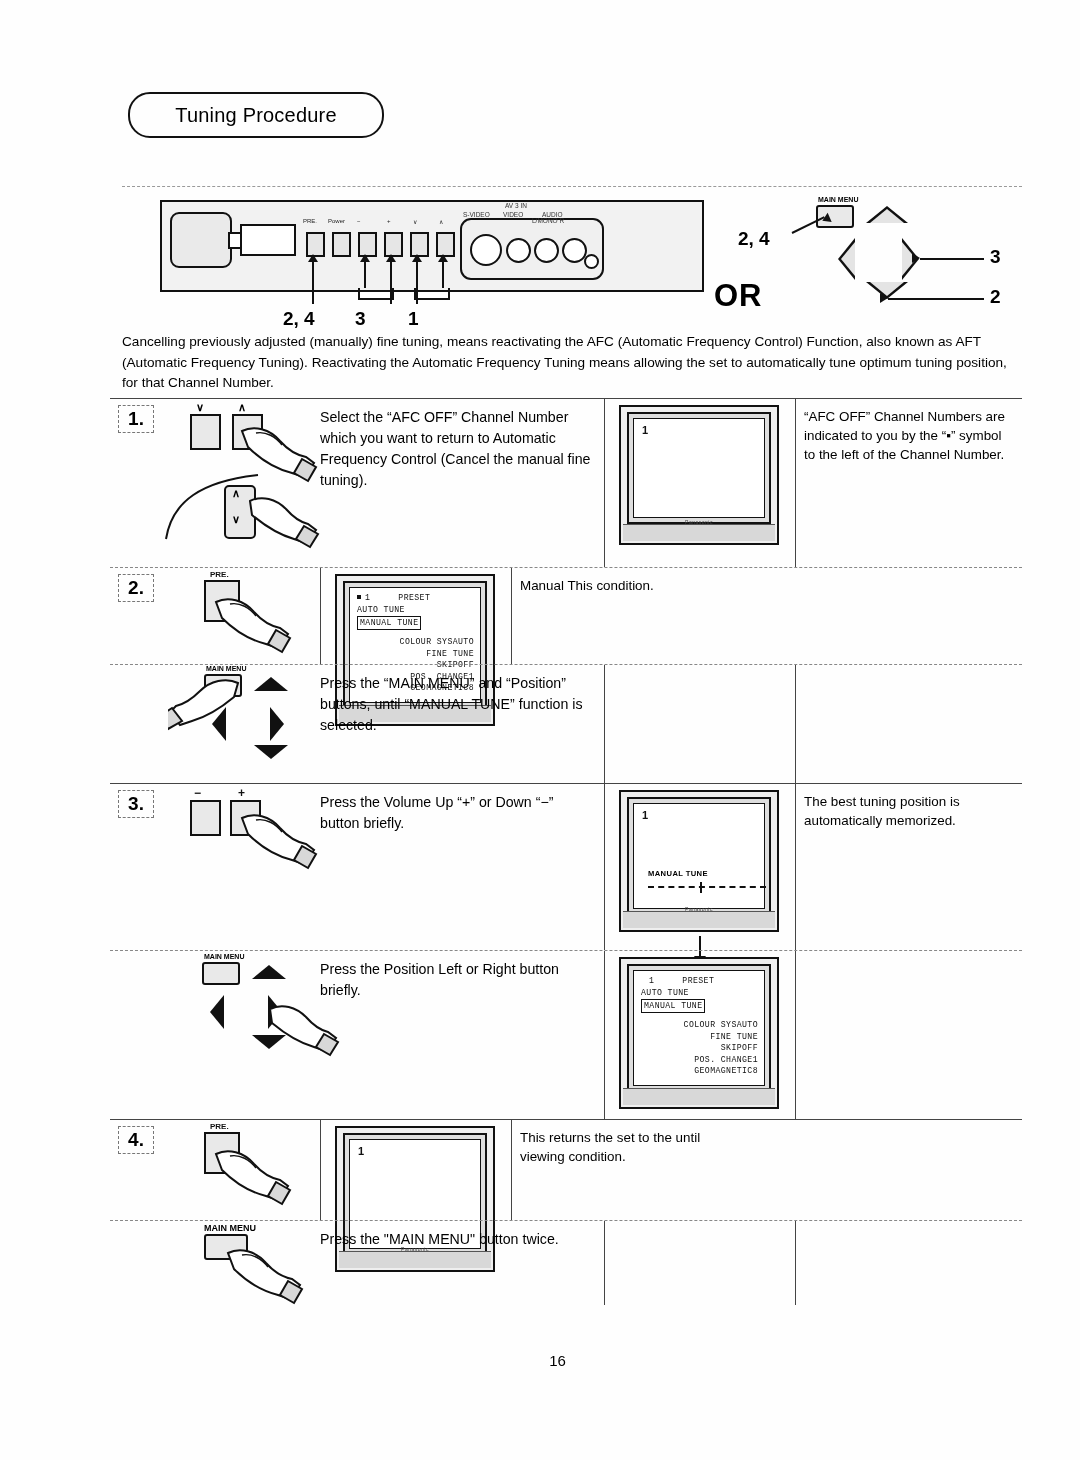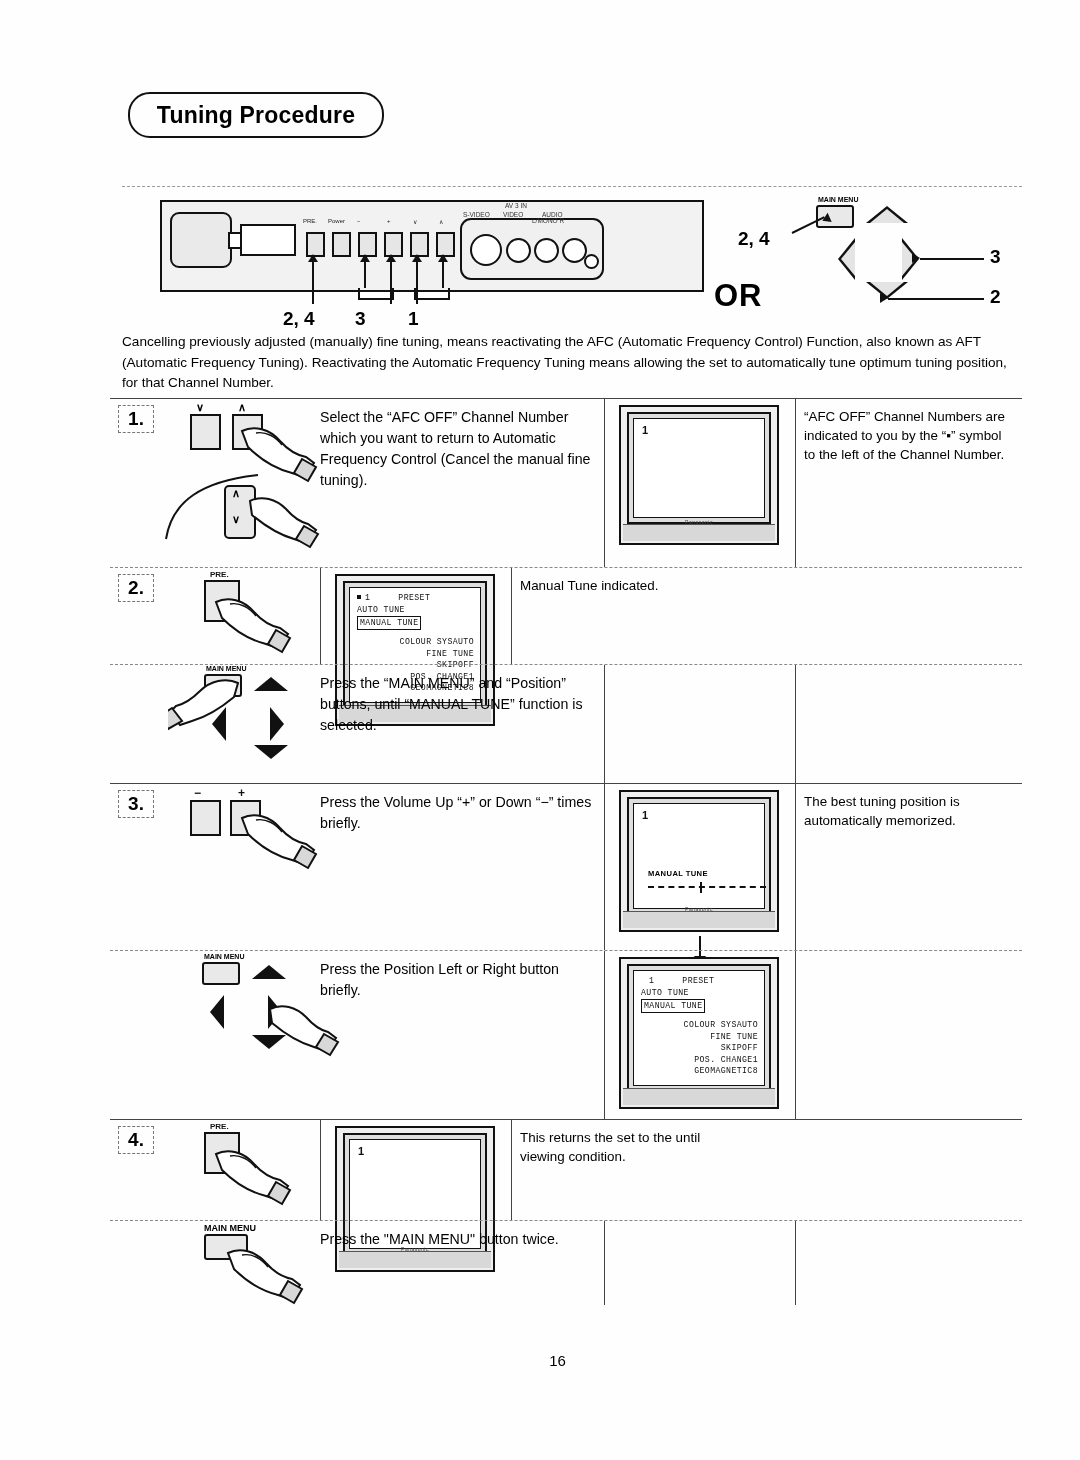--- a/index.html
+++ b/index.html
@@ -24,21 +24,21 @@
   
   .hdr-badge {
     position: absolute;
     left: 128px; top: 92px;
     width: 252px; height: 42px;
     border: 2px solid #111;
     border-radius: 22px;
     display: flex; align-items: center; justify-content: center;
   }
   .hdr-badge span {
-    font-size: 23px; font-weight: bold; letter-spacing: .2px;
+    font-size: 20px; font-weight: normal; letter-spacing: .2px;
   }
   .hdr-title {
     position: absolute;
     left: 137px; top: 142px;
     font-size: 26px; font-weight: bold;
     letter-spacing: .2px;
   }
   .rule-top {
     position: absolute;
     left: 122px; top: 186px; width: 900px;
@@ -547,21 +547,21 @@
                 <div class="osd-row">
                   <span>GEOMAGNETIC</span>
                   <span>8</span>
                 </div>
               </div>
             </div>
           </div>
           <div class="tv-base"></div>
         </div>
       </div>
-      <div class="col-note">Manual Tune indicated.</div>
+      <div class="col-note">Manual This condition.</div>
     </div>
 
     <div class="row" style="min-height:118px;">
       <div class="col-num"></div>
       <div class="col-art">
         <div class="mm-lbl" style="left:44px; top:0px;">MAIN MENU</div>
         <div class="mm-btn" style="left:42px; top:9px;"></div>
         <div class="tri tri-up" style="left:92px; top:12px; border-left-width:17px; border-right-width:17px; border-bottom-width:14px;"></div>
         <div class="tri tri-left" style="left:50px; top:42px; border-top-width:17px; border-bottom-width:17px; border-right-width:14px;"></div>
         <div class="tri tri-right" style="left:108px; top:42px; border-top-width:17px; border-bottom-width:17px; border-left-width:14px;"></div>
@@ -584,21 +584,21 @@
         <div class="sbtn-lbl" style="left:32px; top:2px; font-size:12px;">−</div>
         <div class="sbtn" style="left:28px; top:16px;"></div>
         <div class="sbtn-lbl" style="left:76px; top:2px; font-size:12px;">+</div>
         <div class="sbtn" style="left:68px; top:16px;"></div>
         <svg class="hand" style="left:74px; top:22px;" width="92" height="70" viewBox="0 0 92 70">
           <path d="M6 12 C18 6, 34 10, 44 22 C52 31, 60 36, 70 38 L78 44 L68 58 L56 54 C40 50, 24 40, 12 28 Z" fill="#fff" stroke="#111" stroke-width="2"></path>
           <path d="M20 14 C30 12, 40 18, 46 26" fill="none" stroke="#111" stroke-width="1.4"></path>
           <path d="M66 40 L80 48 L72 62 L58 54 Z" fill="#d8d8d8" stroke="#111" stroke-width="2"></path>
         </svg>
       </div>
-      <div class="col-txt">Press the Volume Up “+” or Down “−” times briefly.</div>
+      <div class="col-txt">Press the Volume Up “+” or Down “−” button briefly.</div>
       <div class="col-tv">
         <div class="tv" style="left:14px; top:6px; height:142px;">
           <div class="tv-cab"></div>
           <div class="tv-bezel" style="height:114px;">
             <div class="tv-screen">
               <div class="tv-chan">1</div>
               <div class="mt-label">MANUAL TUNE</div>
               <div class="mt-bar"></div>
               <div class="mt-cursor"></div>
             </div>

